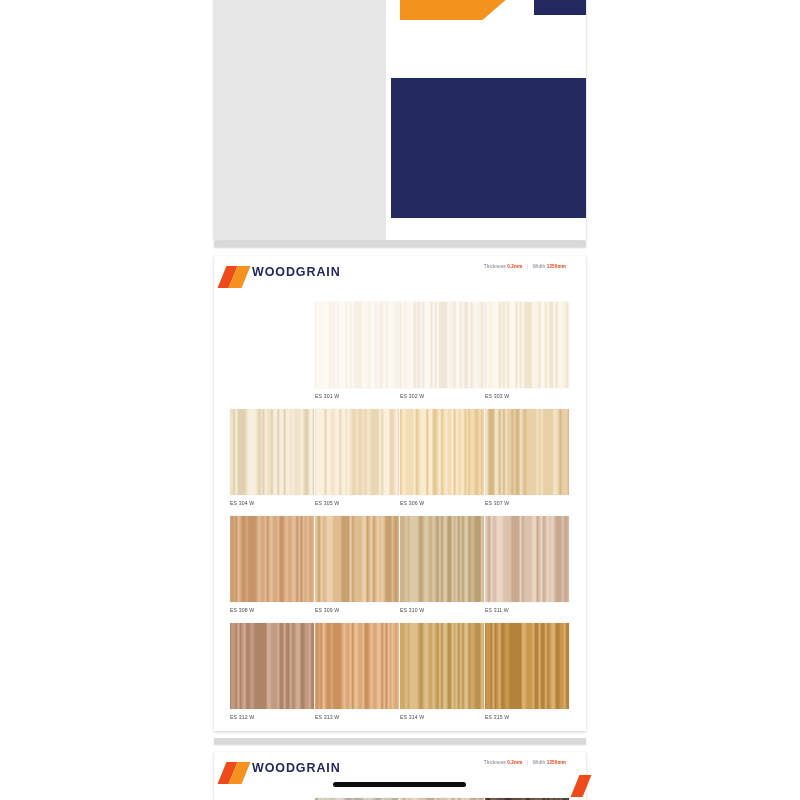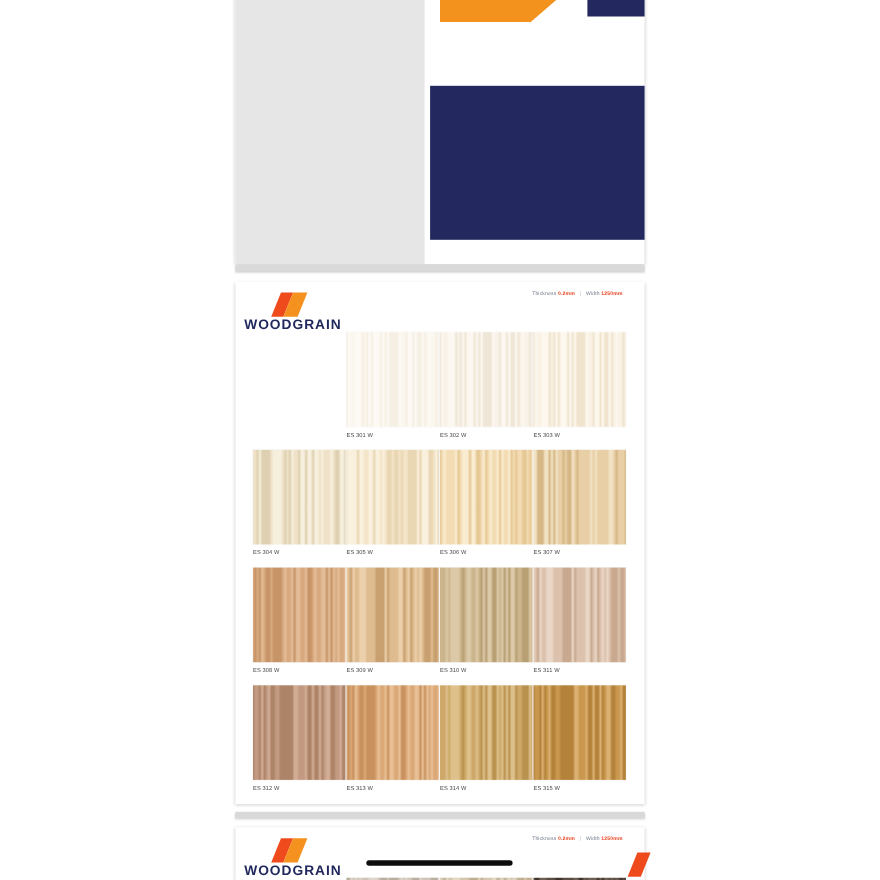--- a/index.html
+++ b/index.html
@@ -82,22 +82,21 @@
     white-space: nowrap;
   }
   .spec-val { color: #e8411c; font-weight: bold; }
   .spec-key { color: #6f7688; }
   .spec-bar { color: #b9bdc9; padding: 0 3px; }
 
   .brand {
     position: absolute;
     left: 8px; top: 10px;
     display: flex;
-    align-items: center;
-    flex-direction: column;
+    align-items: flex-start;
   }
   .brand-mark {
     width: 26px; height: 22px;
     position: relative;
     margin-right: 4px;
     margin-bottom: 1px;
   }
   .brand-mark i {
     position: absolute;
     display: block;

